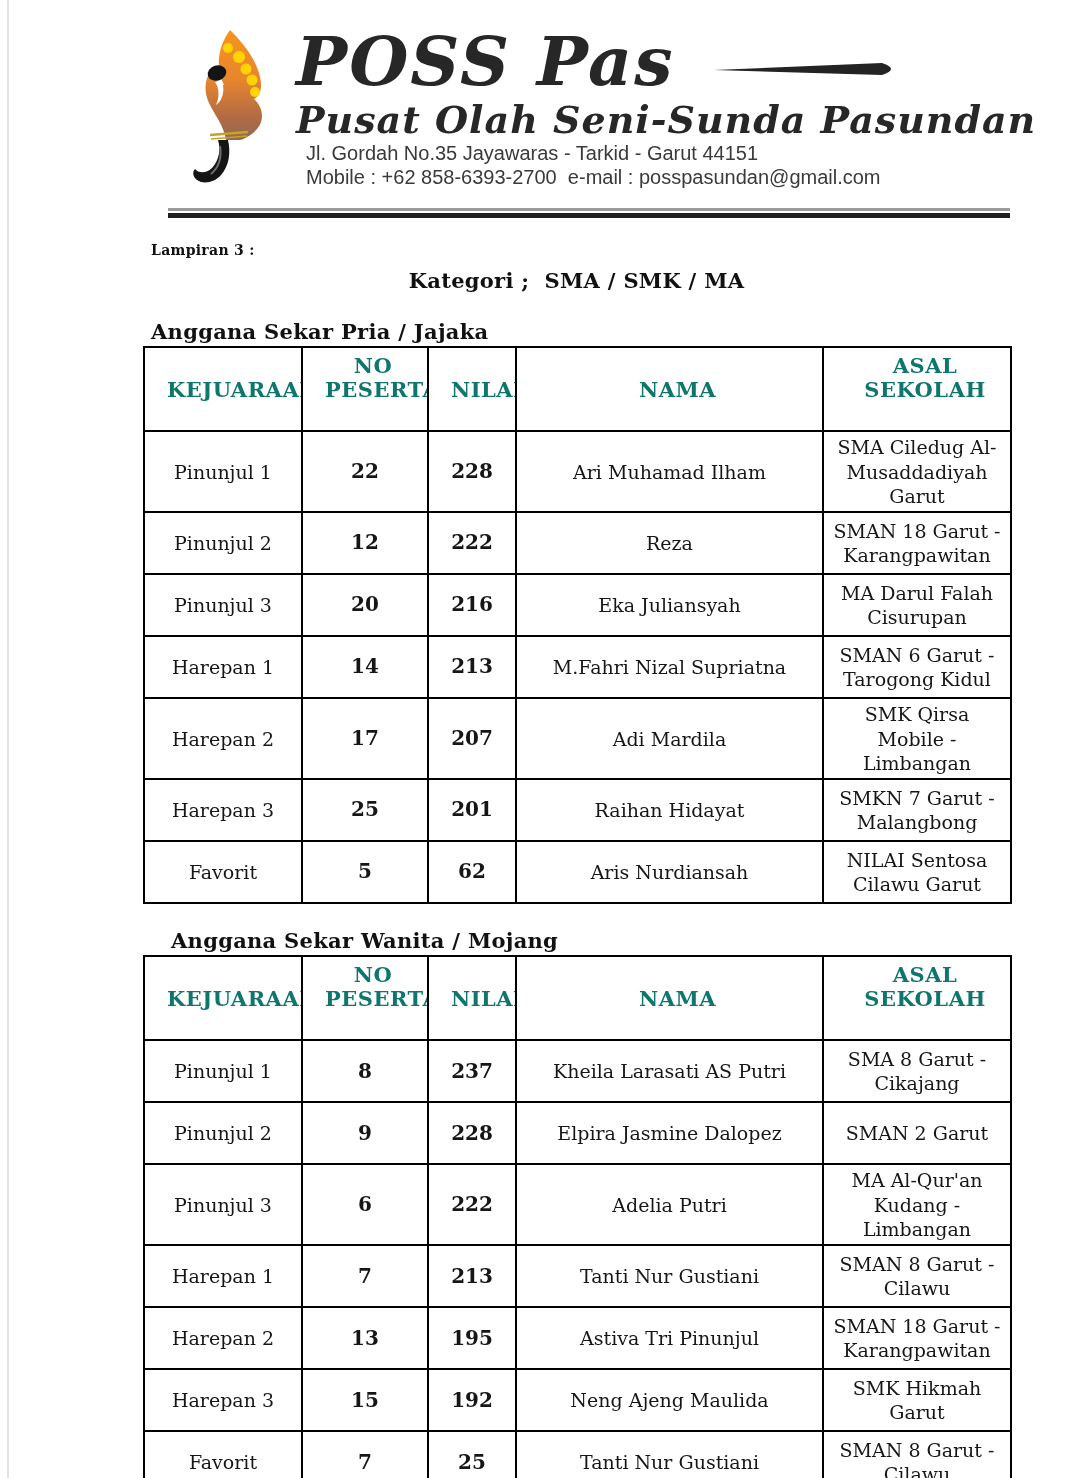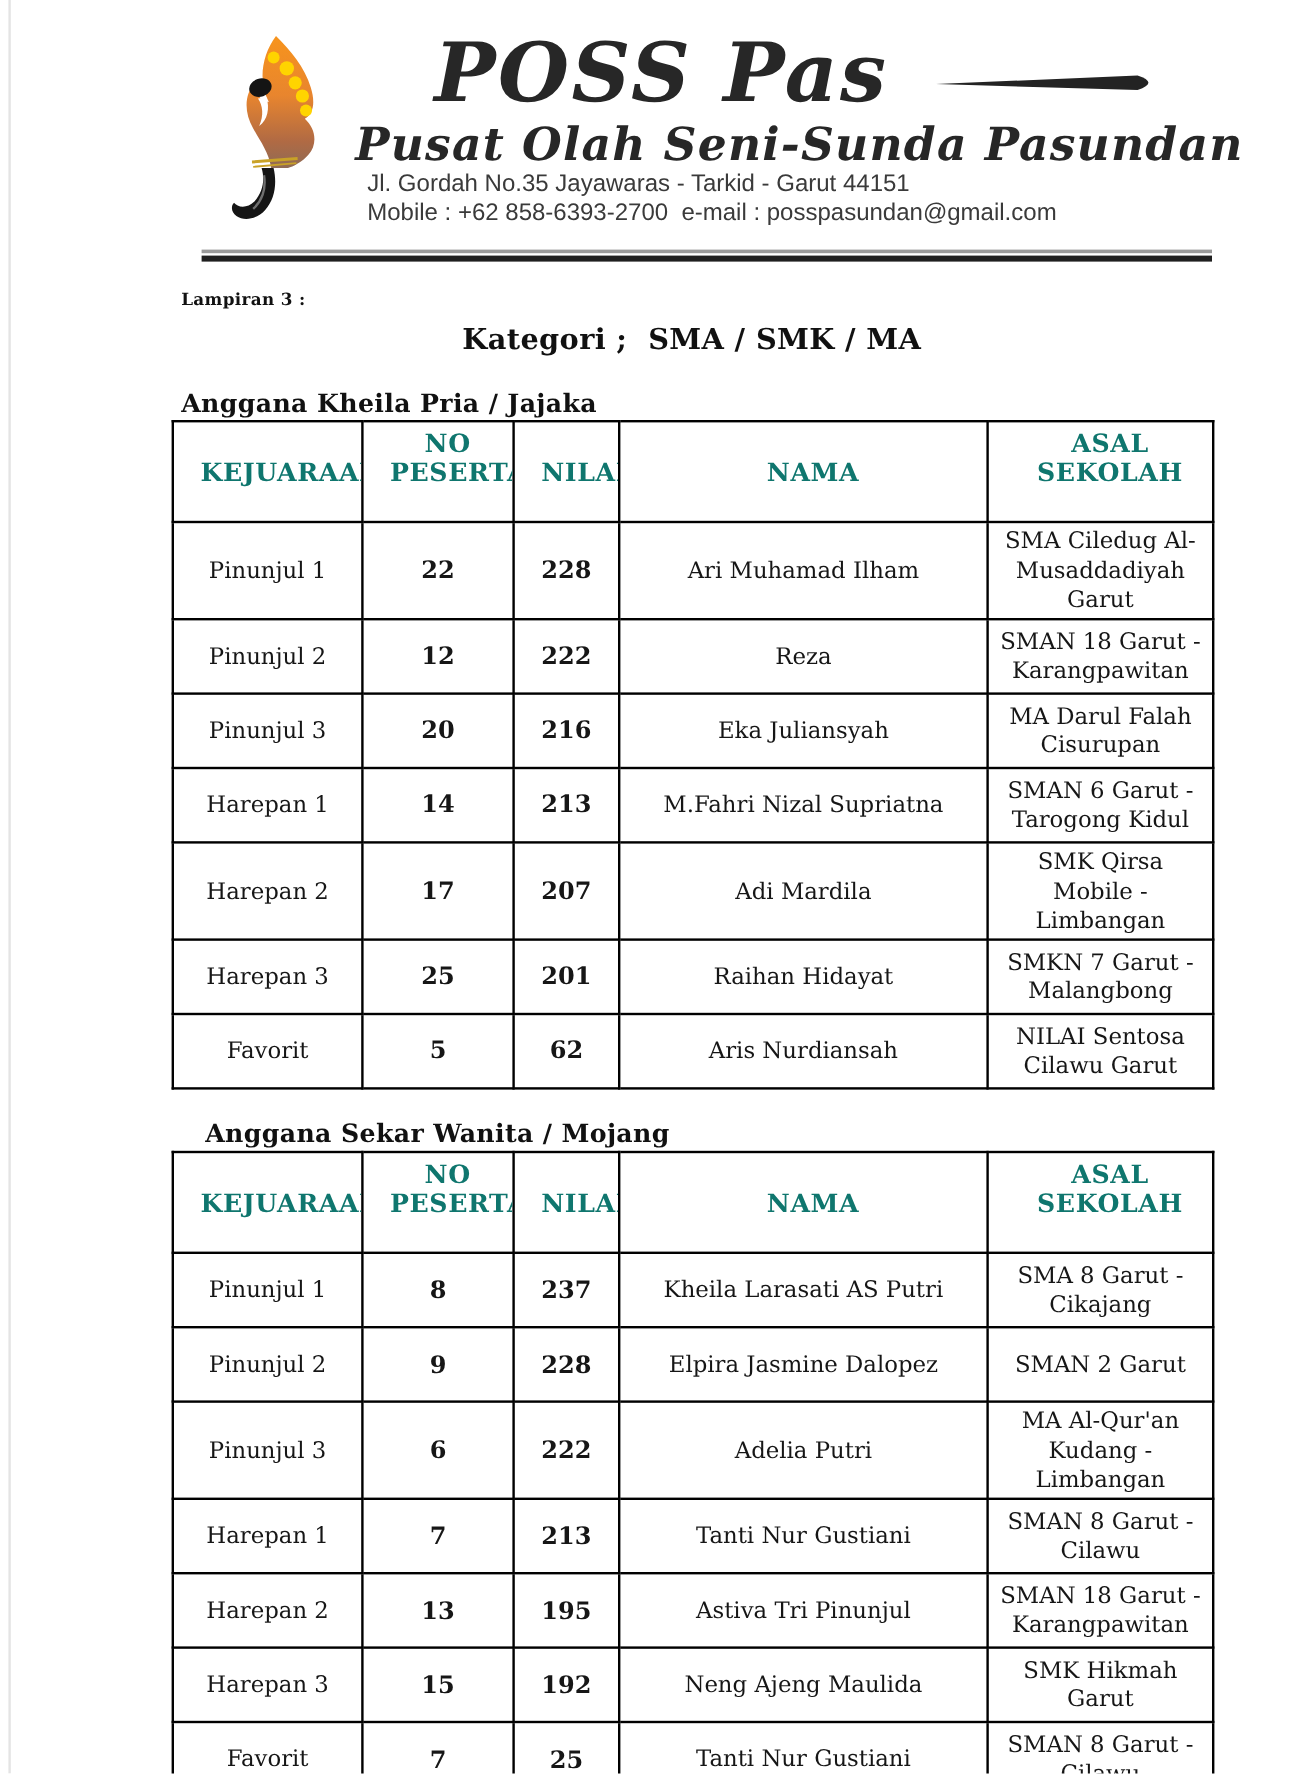--- a/index.html
+++ b/index.html
@@ -17,21 +17,21 @@
     width: 2px; height: 100%;
     background: #e4e4e4;
   }
   
   .letterhead { position: absolute; top: 0; left: 0; width: 100%; height: 208px; }
   .logo {
     position: absolute; left: 183px; top: 28px;
     width: 92px; height: 170px;
   }
   .head-text { position: absolute; left: 296px; top: 26px; }
-  .org-row { display: flex; align-items: center; justify-content: center; }
+  .org-row { display: flex; align-items: center; }
   .org-name {
     font-family: "DejaVu Serif", serif;
     font-style: italic; font-weight: 700;
     font-size: 68px; line-height: 1.05;
     letter-spacing: 2px; color: #272727;
     white-space: nowrap;
   }
   .dash-icon { margin-left: 40px; margin-top: 14px; }
   .org-full {
     font-family: "DejaVu Serif", serif;
@@ -50,21 +50,21 @@
   .rule-top { height: 3px; background: #9a9a9a; }
   .rule-bot { height: 5px; background: #1f1f1f; margin-top: 2px; }
 
   
   .content { position: absolute; top: 234px; left: 143px; width: 867px; }
   .lampiran {
     font-weight: 700; font-size: 14px; color: #111;
     margin: 8px 0 0 8px; letter-spacing: .3px;
   }
   .kategori {
-    font-weight: 700; font-size: 24px; color: #111;
+    font-weight: 700; font-size: 21px; color: #111;
     text-align: center; margin-top: 10px;
     letter-spacing: .3px; white-space: pre-wrap;
   }
   .tbl-title {
     font-weight: 700; font-size: 21px; color: #111;
     margin: 26px 0 2px 8px; letter-spacing: .3px;
   }
   .tbl-title.second { margin-top: 24px; margin-left: 28px; }
   table {
     border-collapse: collapse;
@@ -139,21 +139,21 @@
 <div class="rule">
   <div class="rule-top"></div>
   <div class="rule-bot"></div>
 </div>
 
 <main class="content">
   <div class="lampiran">Lampiran 3 :</div>
   <div class="kategori">Kategori ;  SMA / SMK / MA</div>
 
   <section>
-    <div class="tbl-title">Anggana Kheila Pria / Jajaka</div>
+    <div class="tbl-title">Anggana Sekar Pria / Jajaka</div>
     <table>
       <colgroup>
         <col style="width:158px">
           <col style="width:126px">
           <col style="width:88px">
           <col style="width:307px">
           <col style="width:188px">
       </colgroup>
       <thead>
           <tr>

